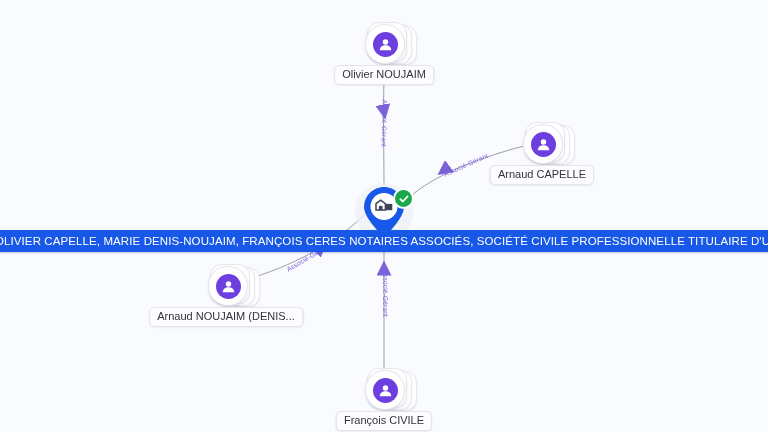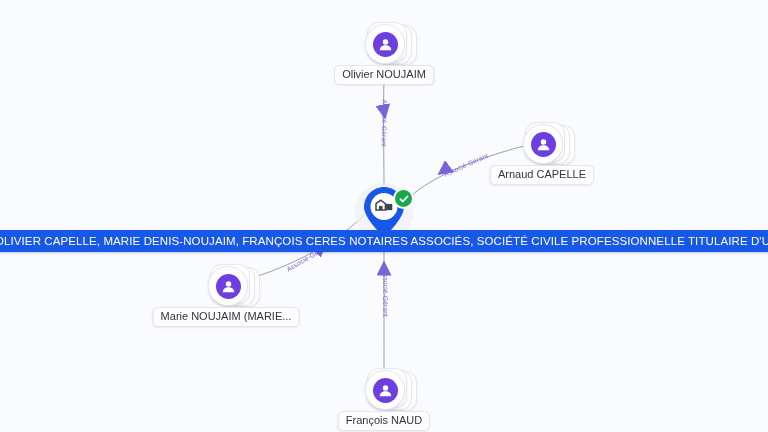--- a/index.html
+++ b/index.html
@@ -172,33 +172,33 @@
         <div class="card c1"></div>
     </div>
     <div class="avatar-wrap">
       <div class="avatar">
         <svg width="15" height="15" viewBox="0 0 16 16">
           <circle cx="8" cy="5.4" r="2.9" fill="#ffffff"></circle>
           <path d="M1.9,14.2 C1.9,10.6 4.6,8.8 8,8.8 C11.4,8.8 14.1,10.6 14.1,14.2 Z" fill="#ffffff"></path>
         </svg>
       </div>
     </div>
-    <div class="nlabel" style="left:-1px;top:22px;">Marie NOUJAIM (MARIE...</div>
+    <div class="nlabel" style="left:-1px;top:22px;">Arnaud NOUJAIM (DENIS...</div>
   </div>
 
   <div class="pnode" style="left:384px;top:389px;">
     <div class="stack">
       <div class="card c3"></div>
         <div class="card c2"></div>
         <div class="card c1"></div>
     </div>
     <div class="avatar-wrap">
       <div class="avatar">
         <svg width="15" height="15" viewBox="0 0 16 16">
           <circle cx="8" cy="5.4" r="2.9" fill="#ffffff"></circle>
           <path d="M1.9,14.2 C1.9,10.6 4.6,8.8 8,8.8 C11.4,8.8 14.1,10.6 14.1,14.2 Z" fill="#ffffff"></path>
         </svg>
       </div>
     </div>
-    <div class="nlabel" style="left:0px;top:22px;">François NAUD</div>
+    <div class="nlabel" style="left:0px;top:22px;">François CIVILE</div>
   </div>
 
 </div>
 
 </body></html>

